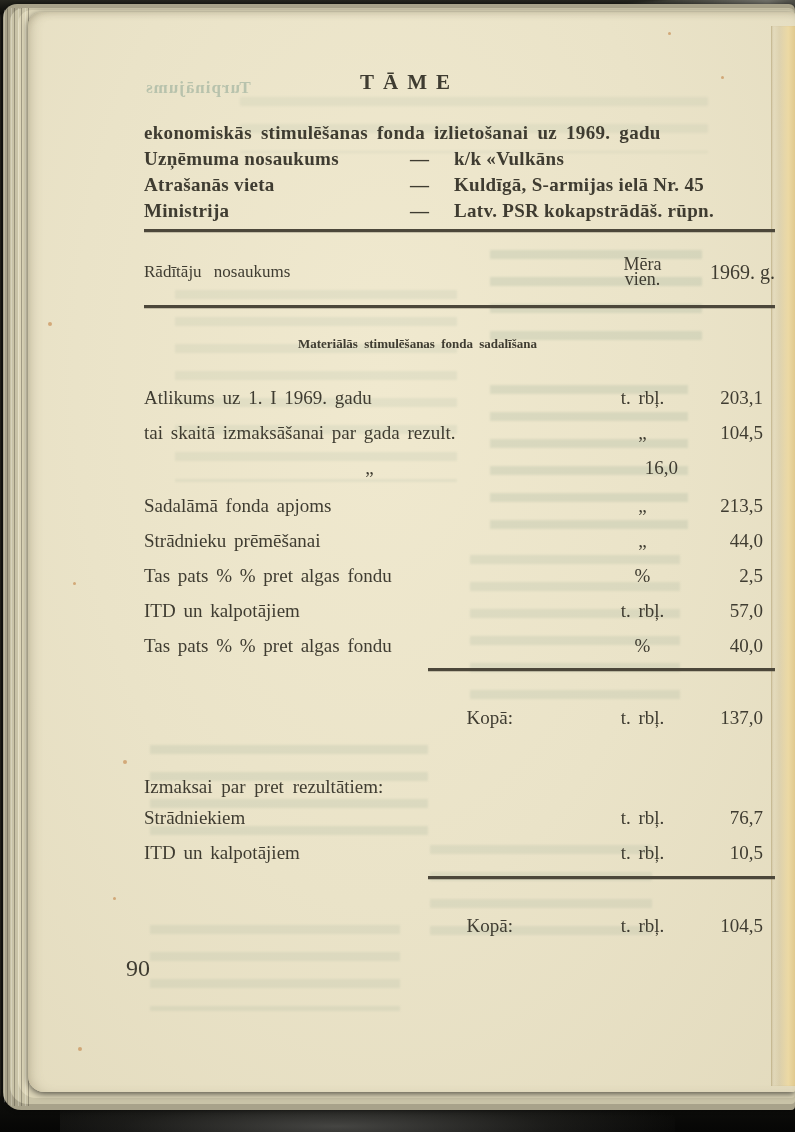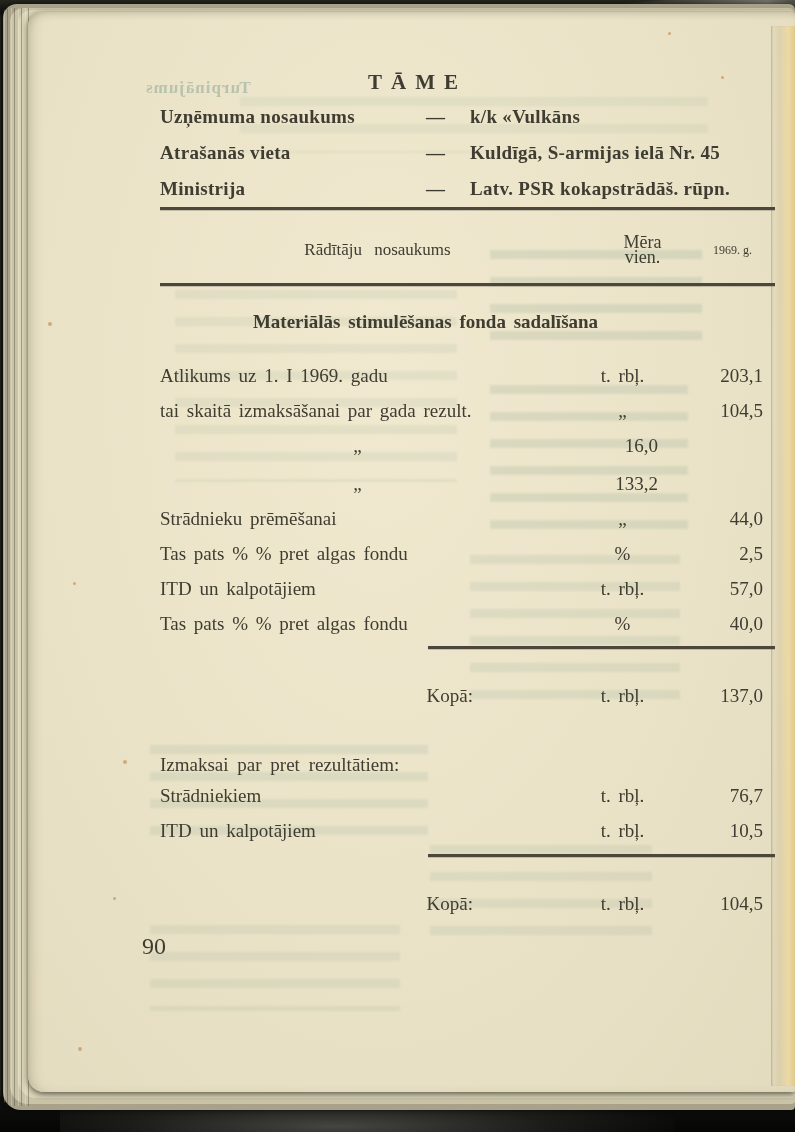--- a/index.html
+++ b/index.html
@@ -47,41 +47,41 @@
   .gE{left:122px;top:733px;width:278px;height:92px;opacity:.6;}
   .gF{left:402px;top:833px;width:222px;height:92px;opacity:.55;}
   .gG{left:122px;top:913px;width:250px;height:86px;opacity:.5;}
   .gH{left:212px;top:85px;width:468px;height:56px;opacity:.4;}
   .speck{position:absolute;width:4px;height:4px;border-radius:50%;background:#c07a38;opacity:.55;}
   .s1{left:20px;top:310px;} .s2{left:693px;top:64px;width:3px;height:3px;}
   .s3{left:45px;top:570px;width:3px;height:3px;} .s4{left:95px;top:748px;}
   .s5{left:85px;top:885px;width:3px;height:3px;} .s6{left:50px;top:1035px;}
   .s7{left:640px;top:20px;width:3px;height:3px;}
   
-  .content{position:absolute;left:132px;right:20px;top:0;}
+  .content{position:absolute;left:116px;right:20px;top:0;}
   .title{margin:58px 0 0;position:relative;left:-50px;text-align:center;
      font-size:21px;font-weight:bold;letter-spacing:9px;line-height:24px;}
   .subtitle{margin:26px 0 0;font-size:19px;font-weight:bold;line-height:26px;
      word-spacing:4px;letter-spacing:.3px;}
-  .info-line{display:grid;grid-template-columns:266px 44px 1fr;margin-top:10px;
+  .info-line{display:grid;grid-template-columns:266px 44px 1fr;
      font-size:19px;font-weight:bold;line-height:26px;letter-spacing:.3px;font-family:Liberation Serif, serif;}
   .info-line .dash{text-align:left;}
   .rule{border-top:3px solid #4c473a;box-shadow:0 1px 0 rgba(76,71,58,.25);}
   .rule-full{margin-top:5px;}
   .rule-2{margin-top:11px;}
   .rule-partial{width:347px;margin-left:auto;margin-top:11px;}
   .thead{display:grid;grid-template-columns:1fr 95px 85px;align-items:center;
      height:44px;margin-top:18px;}
-  .thead .h-name{text-align:center;font-size:17px;word-spacing:8px;}
+  .thead .h-name{font-size:17px;word-spacing:8px;}
   .thead .h-unit{text-align:center;font-size:18px;line-height:15px;white-space:pre-line;}
-  .thead .h-year{text-align:center;font-size:12px;}
+  .thead .h-year{text-align:right;font-size:20px;}
   .section-title{margin:23px 0 4px;position:relative;left:-42px;text-align:center;
-     font-size:19px;font-weight:bold;line-height:26px;word-spacing:3px;}
+     font-size:13px;font-weight:bold;line-height:26px;word-spacing:3px;}
   .row{display:grid;grid-template-columns:1fr 95px 85px;margin-top:13px;
-     font-size:19px;line-height:22px;word-spacing:3px;gap:20px;}
+     font-size:19px;line-height:22px;word-spacing:3px;}
   .row .label{white-space:pre-line;line-height:21px;padding-right:6px;}
   .row .unit{text-align:center;align-self:start;}
   .row .value{text-align:right;padding-right:12px;align-self:start;}
   .row-gap{margin-top:16px;}
   .total-row{margin-top:36px;}
   .total-row .label{text-align:right;padding-right:82px;white-space:normal;}
   .section2-title{margin:46px 0 0;font-size:19px;line-height:24px;word-spacing:4px;}
   .s2-first{margin-top:8px;}
   .page-number{margin:18px 0 0 -18px;font-size:24px;}
 </style>
@@ -114,20 +114,21 @@
     <div class="speck s3"></div>
     <div class="speck s4"></div>
     <div class="speck s5"></div>
     <div class="speck s6"></div>
     <div class="speck s7"></div>
 
     <div class="content">
 
       <h1 class="title">TĀME</h1>
 
+      <p class="subtitle">ekonomiskās stimulēšanas fonda izlietošanai uz 1969. gadu</p>
 
       <div class="info-line">
         <span>Uzņēmuma nosaukums</span>
         <span class="dash">—</span>
         <span>k/k «Vulkāns</span>
       </div>
       <div class="info-line">
         <span>Atrašanās vieta</span>
         <span class="dash">—</span>
         <span>Kuldīgā, S-armijas ielā Nr. 45</span>
@@ -159,22 +160,23 @@
       <div class="row">
         <span class="label">tai skaitā izmaksāšanai par gada rezult.</span>
         <span class="unit">„</span>
         <span class="value">104,5</span>
       </div>
       <div class="row">
         <span class="unit">„</span>
         <span class="value">16,0</span>
       </div>
       <div class="row row-gap">
-        <span class="unit">„</span>
-        <span class="value">133,2</span>
+        <span class="label">Sadalāmā fonda apjoms</span>
+        <span class="unit">„</span>
+        <span class="value">213,5</span>
       </div>
       <div class="row">
         <span class="label">Strādnieku prēmēšanai</span>
         <span class="unit">„</span>
         <span class="value">44,0</span>
       </div>
       <div class="row">
         <span class="label">Tas pats % % pret algas fondu</span>
         <span class="unit">%</span>
         <span class="value">2,5</span>

